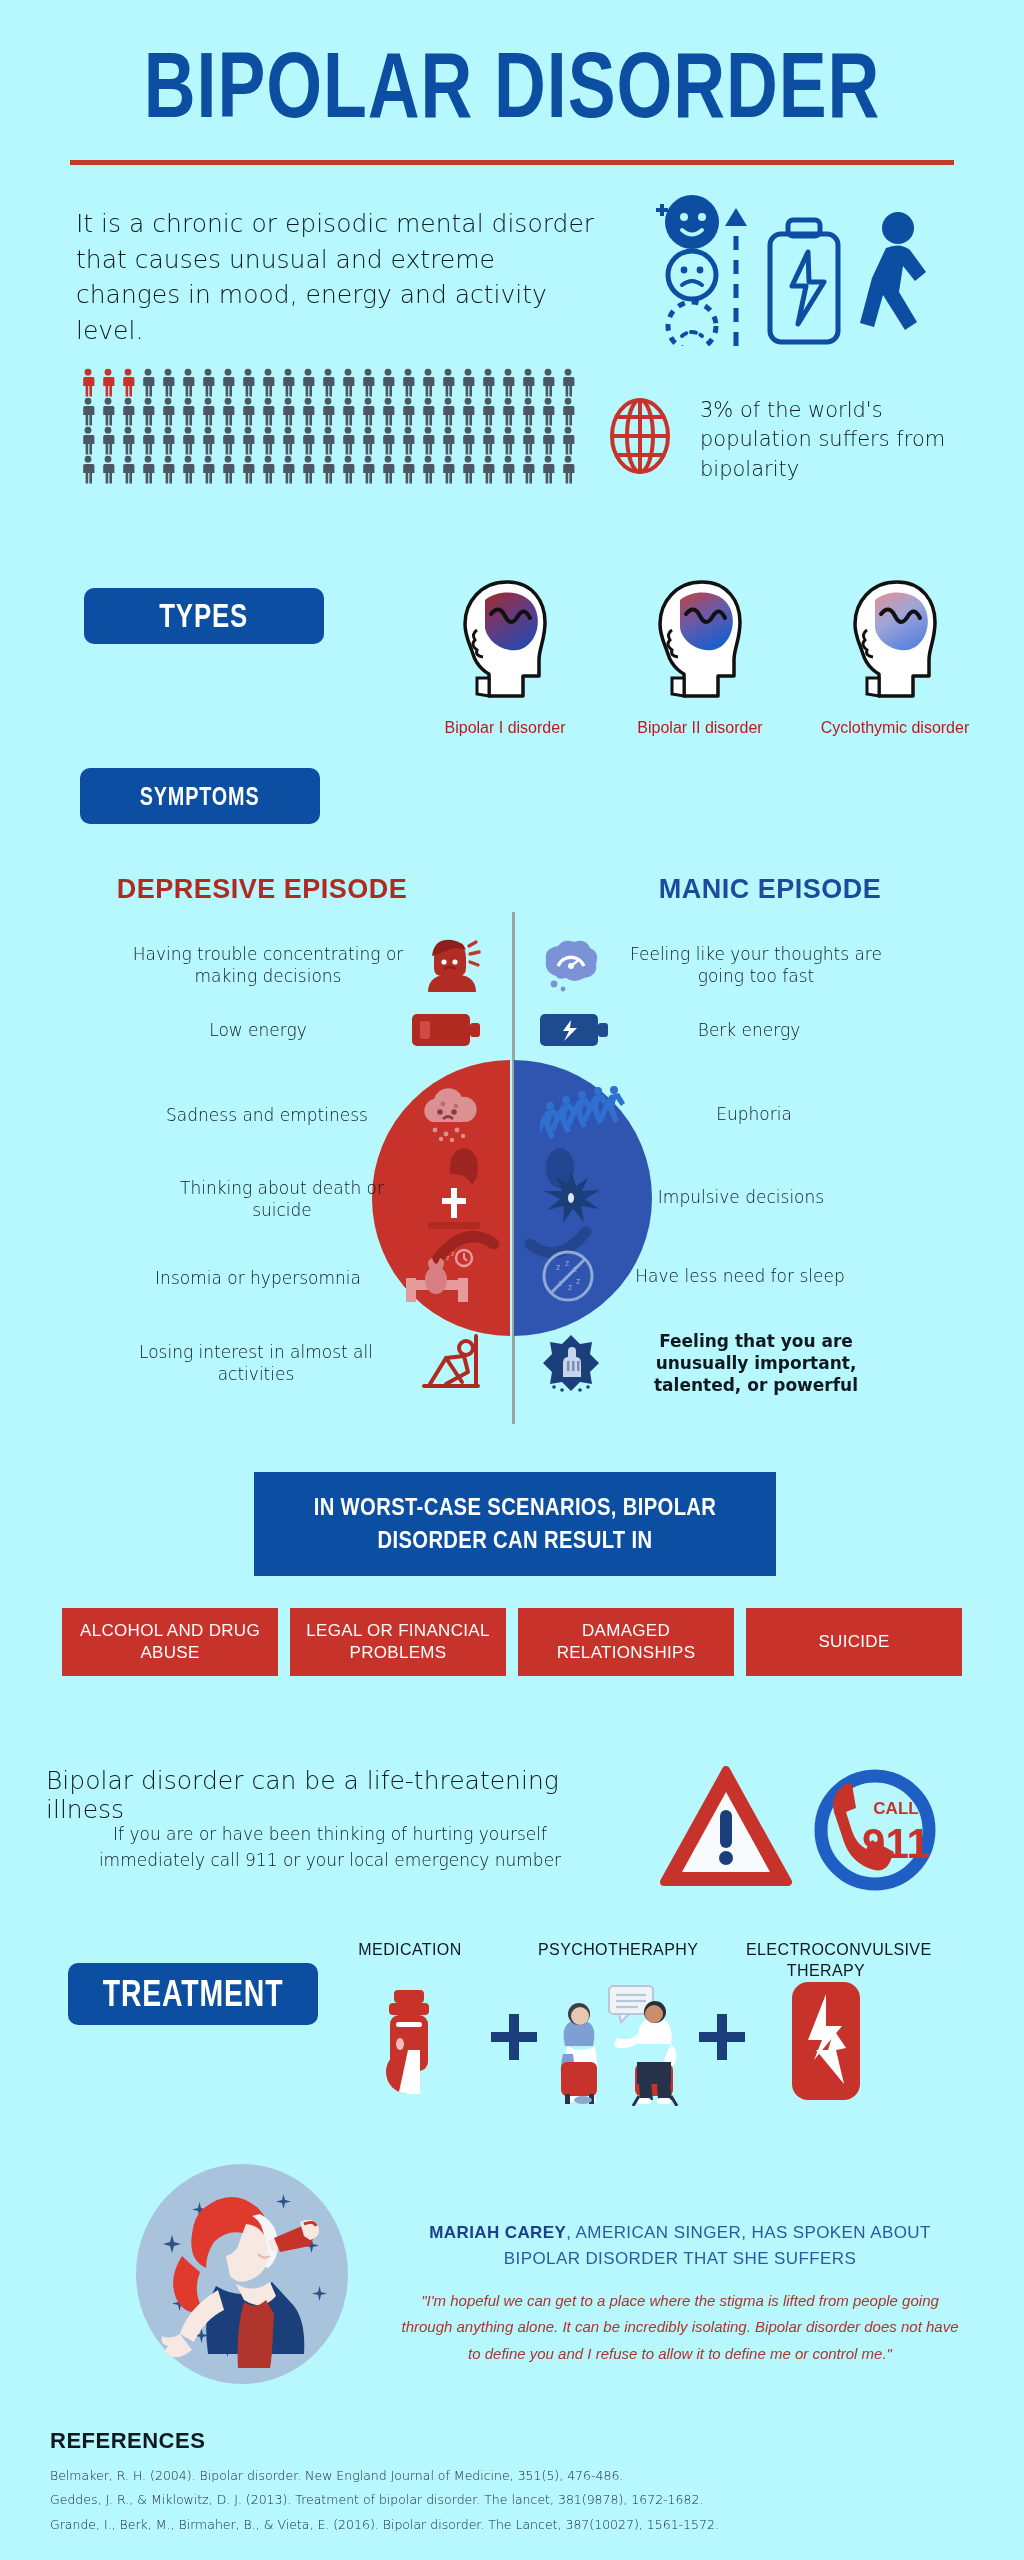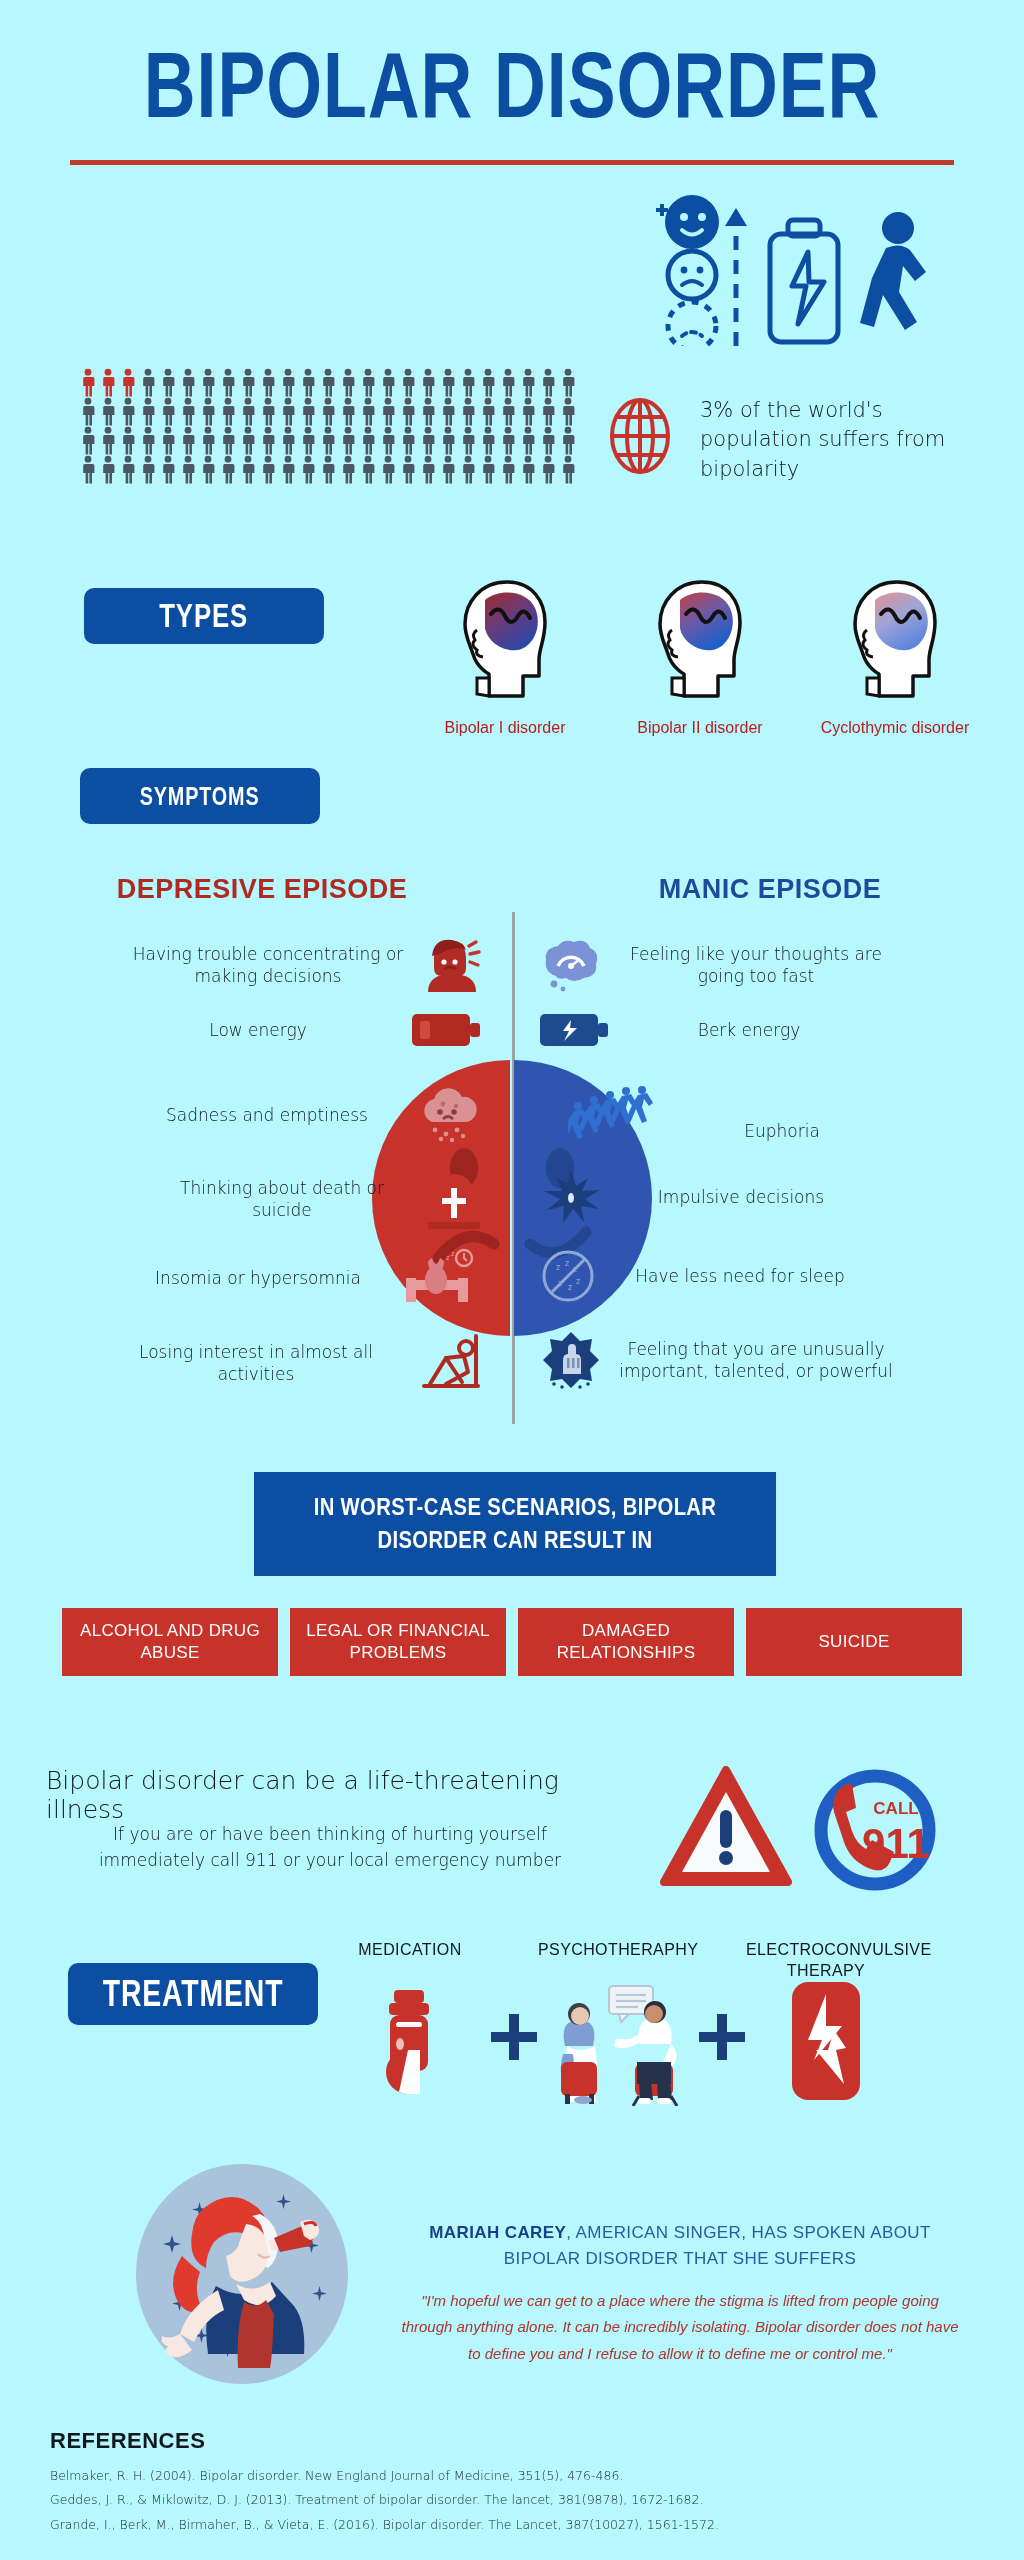--- a/index.html
+++ b/index.html
@@ -170,20 +170,21 @@
     font-family: "DejaVu Sans", sans-serif; font-weight: 300;
   }
 </style>
 </head>
 <body>
 
 <div class="page">
 
   <div class="title">BIPOLAR DISORDER</div>
   <div class="title-rule"></div>
+  <div class="intro">It is a chronic or episodic mental disorder that causes unusual and extreme changes in mood, energy and activity level.</div>
 
   <div class="hero-icons">
     <svg width="330" height="160" viewBox="0 0 330 160">
       <g fill="none" stroke="#0b4ea2" stroke-width="5">
 
         <circle cx="62" cy="36" r="27" fill="#0b4ea2" stroke="none"></circle>
         <circle cx="54" cy="31" r="4" fill="#b6f8fe" stroke="none"></circle>
         <circle cx="72" cy="31" r="4" fill="#b6f8fe" stroke="none"></circle>
         <path d="M52 44 q10 9 20 0" stroke="#b6f8fe" stroke-width="4" stroke-linecap="round"></path>
         <path d="M26 24 h12 M32 18 v12" stroke-width="4"></path>
@@ -817,21 +818,21 @@
     <div class="ico">
       <svg width="70" height="40" viewBox="0 0 70 40">
         <rect x="0" y="4" width="58" height="32" rx="5" fill="#1e4a8e"></rect>
         <rect x="58" y="13" width="10" height="14" rx="3" fill="#1e4a8e"></rect>
         <path d="M31 10 l-8 11 h6 l-5 10 13 -13 h-7 z" fill="#fff"></path>
       </svg>
     </div>
     <div class="txt" style="width:250px;">Berk energy</div>
   </div>
 
-  <div class="sym right" style="top:1086px; left:568px; width:430px;align-items:flex-end;">
+  <div class="sym right" style="top:1086px; left:540px; width:430px;">
     <div class="ico">
       <svg width="100" height="56" viewBox="0 0 100 56">
         <g fill="#2f6fd0">
           <g transform="translate(0,16)">
               <circle cx="10" cy="4" r="4"></circle>
               <path d="M6 9 l9 -2 6 10 -4 3 -5 -7 -2 8 5 14 -5 2 -6 -14 -5 12 -5 -2 7 -16z"></path>
             </g>
           <g transform="translate(16,10)">
               <circle cx="10" cy="4" r="4"></circle>
               <path d="M6 9 l9 -2 6 10 -4 3 -5 -7 -2 8 5 14 -5 2 -6 -14 -5 12 -5 -2 7 -16z"></path>
@@ -893,21 +894,21 @@
             <rect x="37" y="28" width="2.5" height="10"></rect>
           </g>
         <g fill="#1b3f7a">
             <circle cx="14" cy="54" r="1.8"></circle>
             <circle cx="22" cy="57" r="1.8"></circle>
             <circle cx="40" cy="57" r="1.8"></circle>
             <circle cx="48" cy="54" r="1.8"></circle>
           </g>
       </svg>
     </div>
-    <div class="txt" style="width:280px;">Feeling that you are unusually important, talented, or powerful</div>
+    <div class="txt" style="width:280px;font-weight:bold;">Feeling that you are unusually important, talented, or powerful</div>
   </div>
 
   <div class="worst-banner">
     <span>IN WORST-CASE SCENARIOS, BIPOLAR DISORDER CAN RESULT IN</span>
   </div>
   <div class="risk-row">
     <div class="risk-card">ALCOHOL AND DRUG ABUSE</div>
     <div class="risk-card">LEGAL OR FINANCIAL PROBLEMS</div>
     <div class="risk-card">DAMAGED RELATIONSHIPS</div>
     <div class="risk-card">SUICIDE</div>

